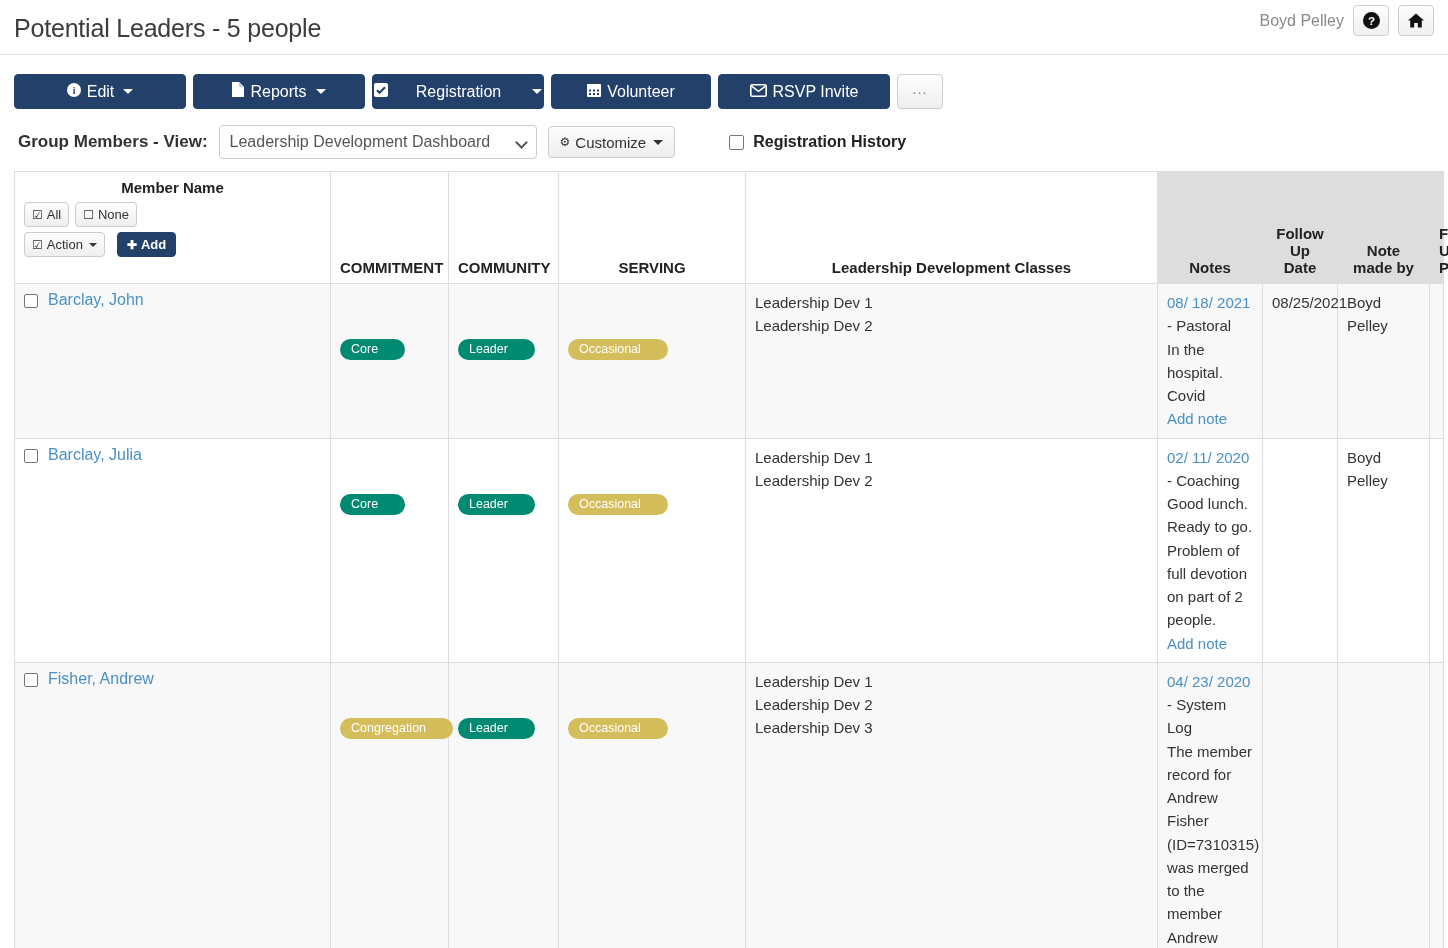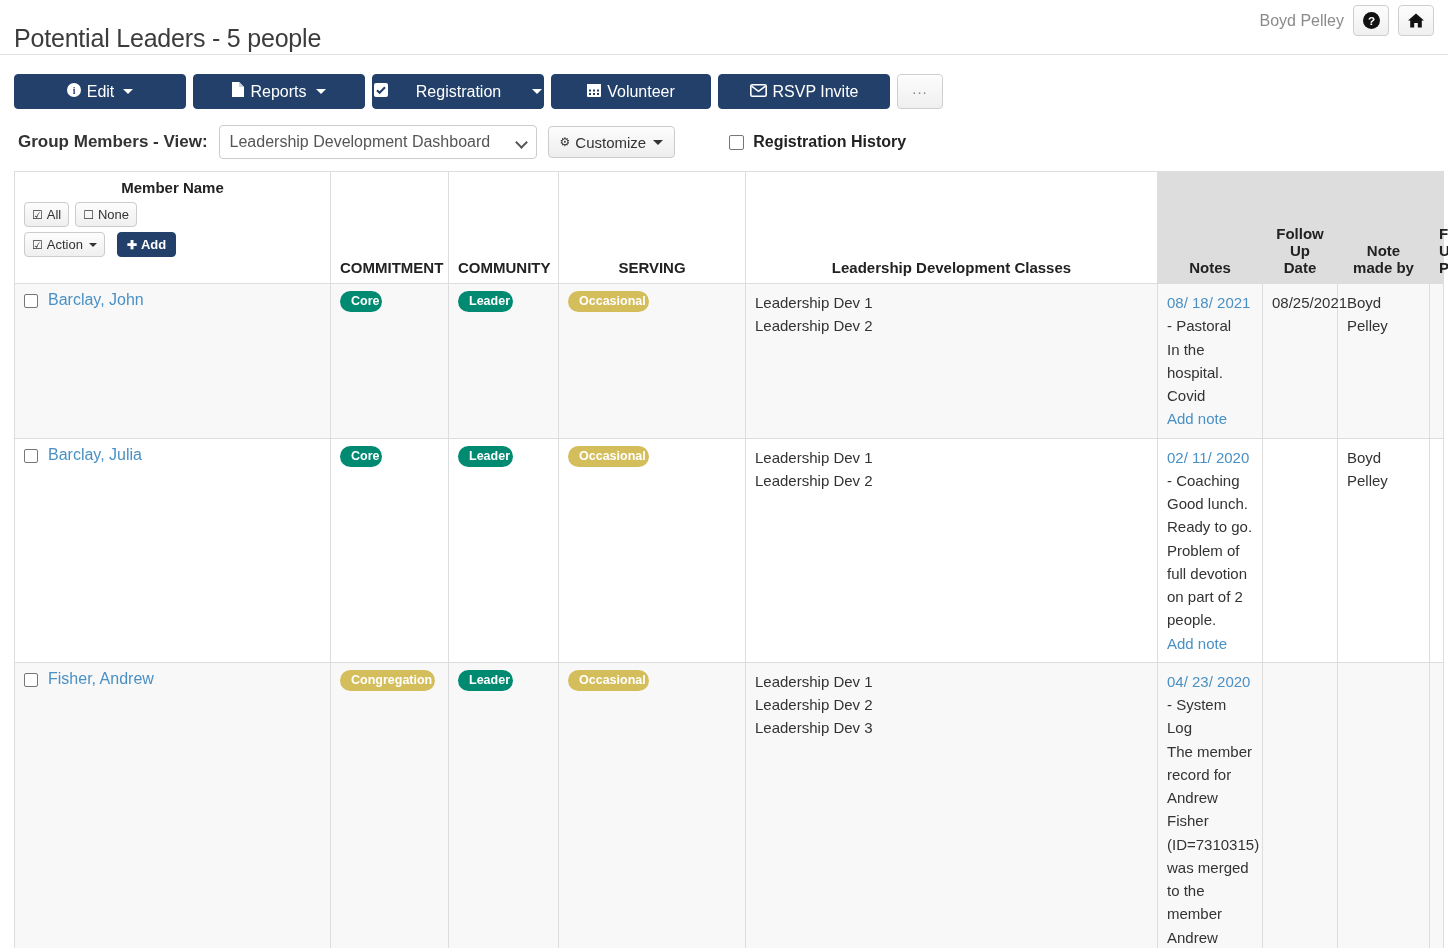--- a/index.html
+++ b/index.html
@@ -14,21 +14,21 @@
 
   
   .page-head {
     position: relative;
     height: 55px;
     border-bottom: 1px solid #e3e3e3;
     padding: 0 14px;
   }
   .page-title {
     position: absolute;
-    left: 14px; top: 24px;
+    left: 14px; top: 14px;
     font-size: 25px;
     font-weight: 400;
     color: #3c3c3c;
     letter-spacing: -0.2px;
   }
   .head-right {
     position: absolute;
     right: 14px; top: 5px;
     display: flex; align-items: center; gap: 9px;
   }
@@ -231,25 +231,26 @@
     margin-top: 3px;
     flex: none;
     cursor: pointer;
   }
   a.lnk { color: #4a90c4; text-decoration: none; cursor: pointer; }
 
   .badge {
     display: inline-block;
     border-radius: 11px;
     color: #ffffff;
-    font-weight: bold;
+    font-weight: normal;
     font-size: 12.5px;
-    padding: 4px 3px 4px 11px;
+    padding: 4px 27px 4px 11px;
     line-height: 1.05;
     white-space: nowrap;
+    margin-top: 48px;
   }
 
   .classlist div { line-height: 1.55; }
   .notecell { line-height: 1.55; }
   .notecell .ndate { color: #4a90c4; }
   .plaincell { line-height: 1.55; font-size: 15px; }
 </style>
 </head>
 <body>
 

